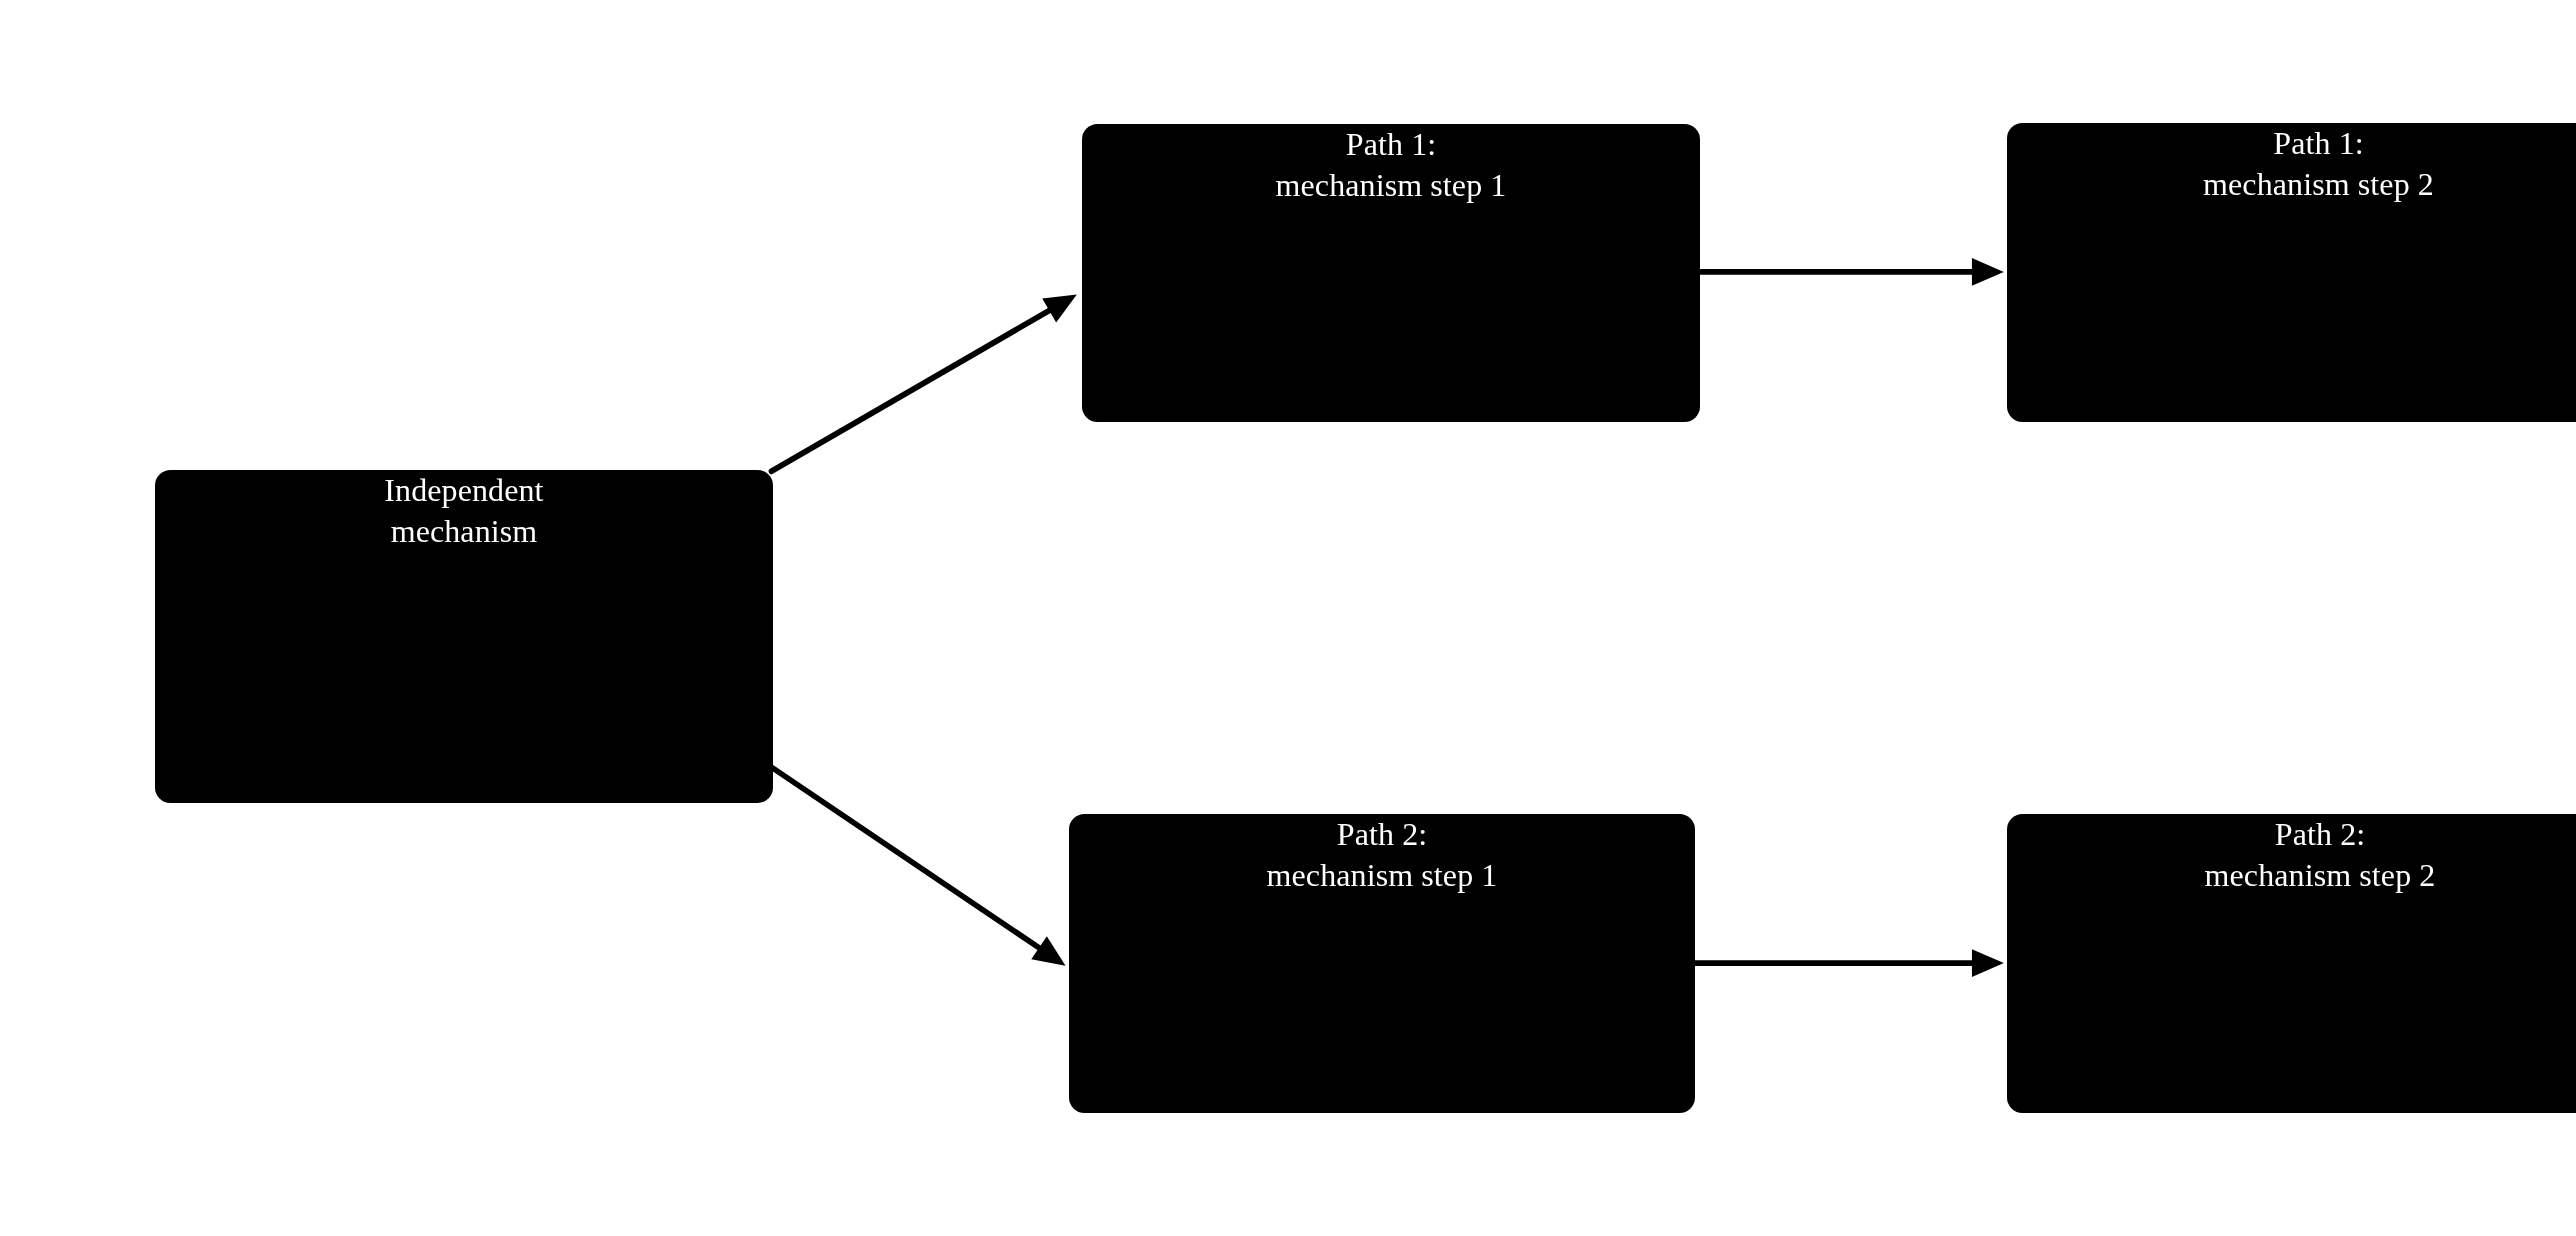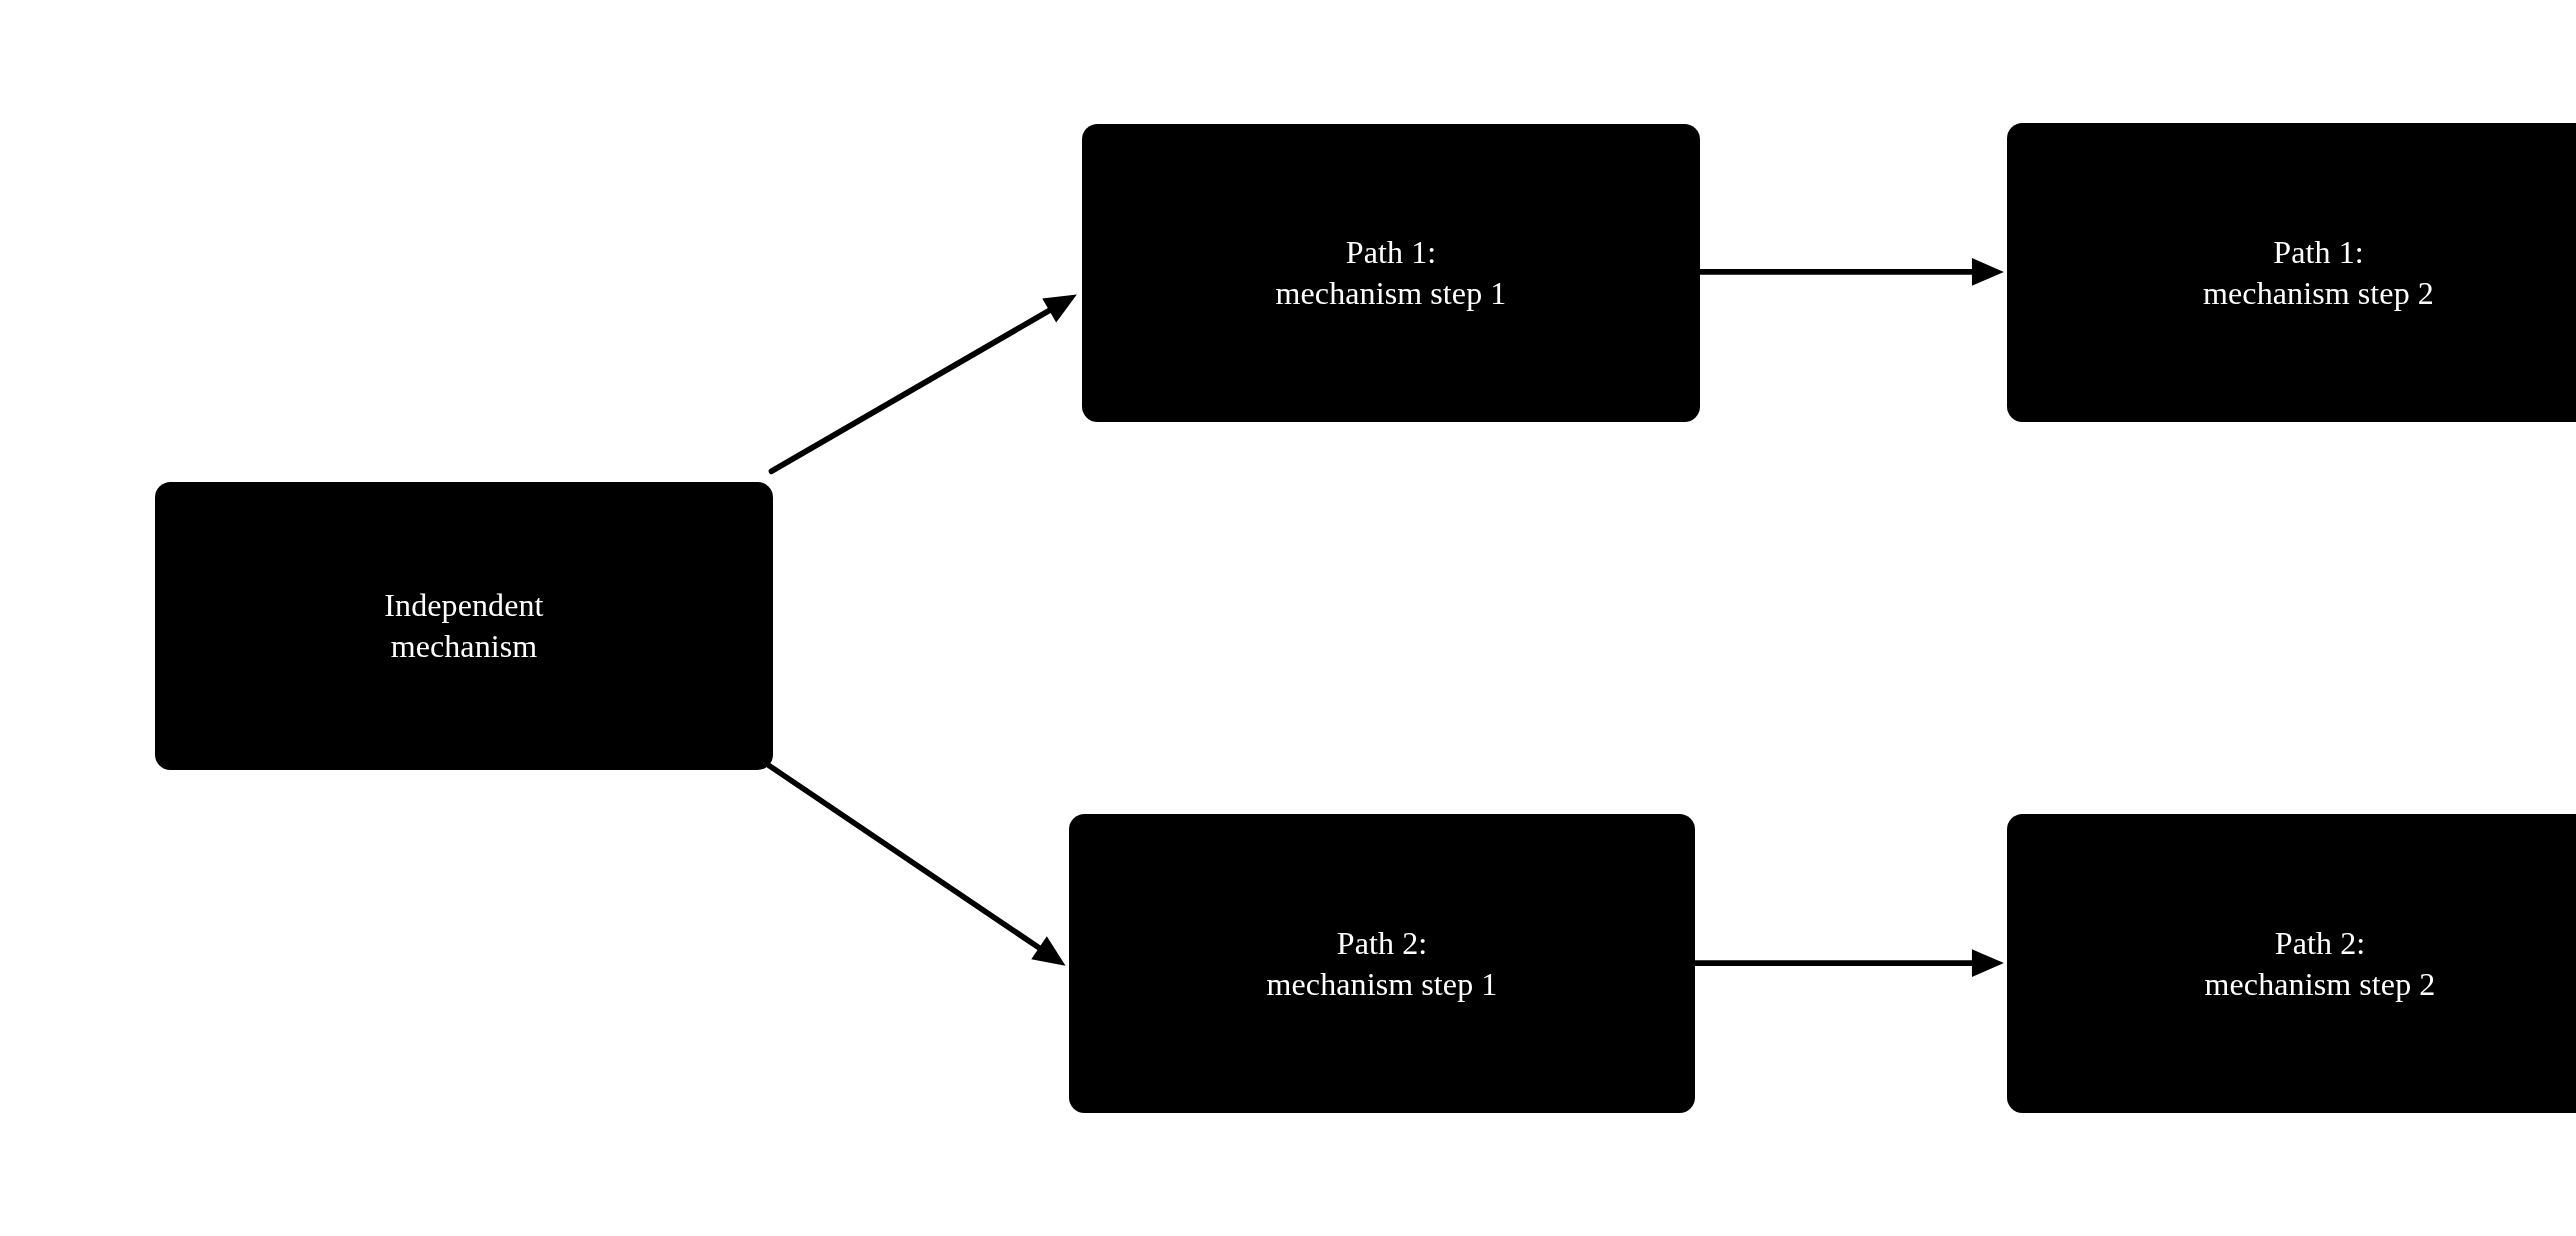--- a/index.html
+++ b/index.html
@@ -26,32 +26,31 @@
   }
   .node {
     position: absolute;
     box-sizing: border-box;
     background: #000000;
     color: #ffffff;
     border-radius: 15.5px;
     display: flex;
     flex-direction: column;
     align-items: center;
-    justify-content: center;
     text-align: center;
     line-height: 1.28;
     font-size: 32px;
     font-weight: 400;
     letter-spacing: 0.1px;
     z-index: 2;
   }
   .node .line { display: block; white-space: nowrap; }
 
   
-  #node-independent { left: 155px;  top: 470px;  width: 618px; height: 288px; margin-top: 12px; }
+  #node-independent { left: 155px;  top: 470px;  width: 618px; height: 333px; }
   #node-p1s1        { left: 1082px; top: 124px;  width: 618px; height: 298px; }
   #node-p1s2        { left: 2007px; top: 123px;  width: 623px; height: 299px; }
   #node-p2s1        { left: 1069px; top: 814px; width: 626px; height: 299px; }
   #node-p2s2        { left: 2007px; top: 814px; width: 626px; height: 299px; }
 </style>
 </head>
 <body>
 
 <div id="canvas">
 

